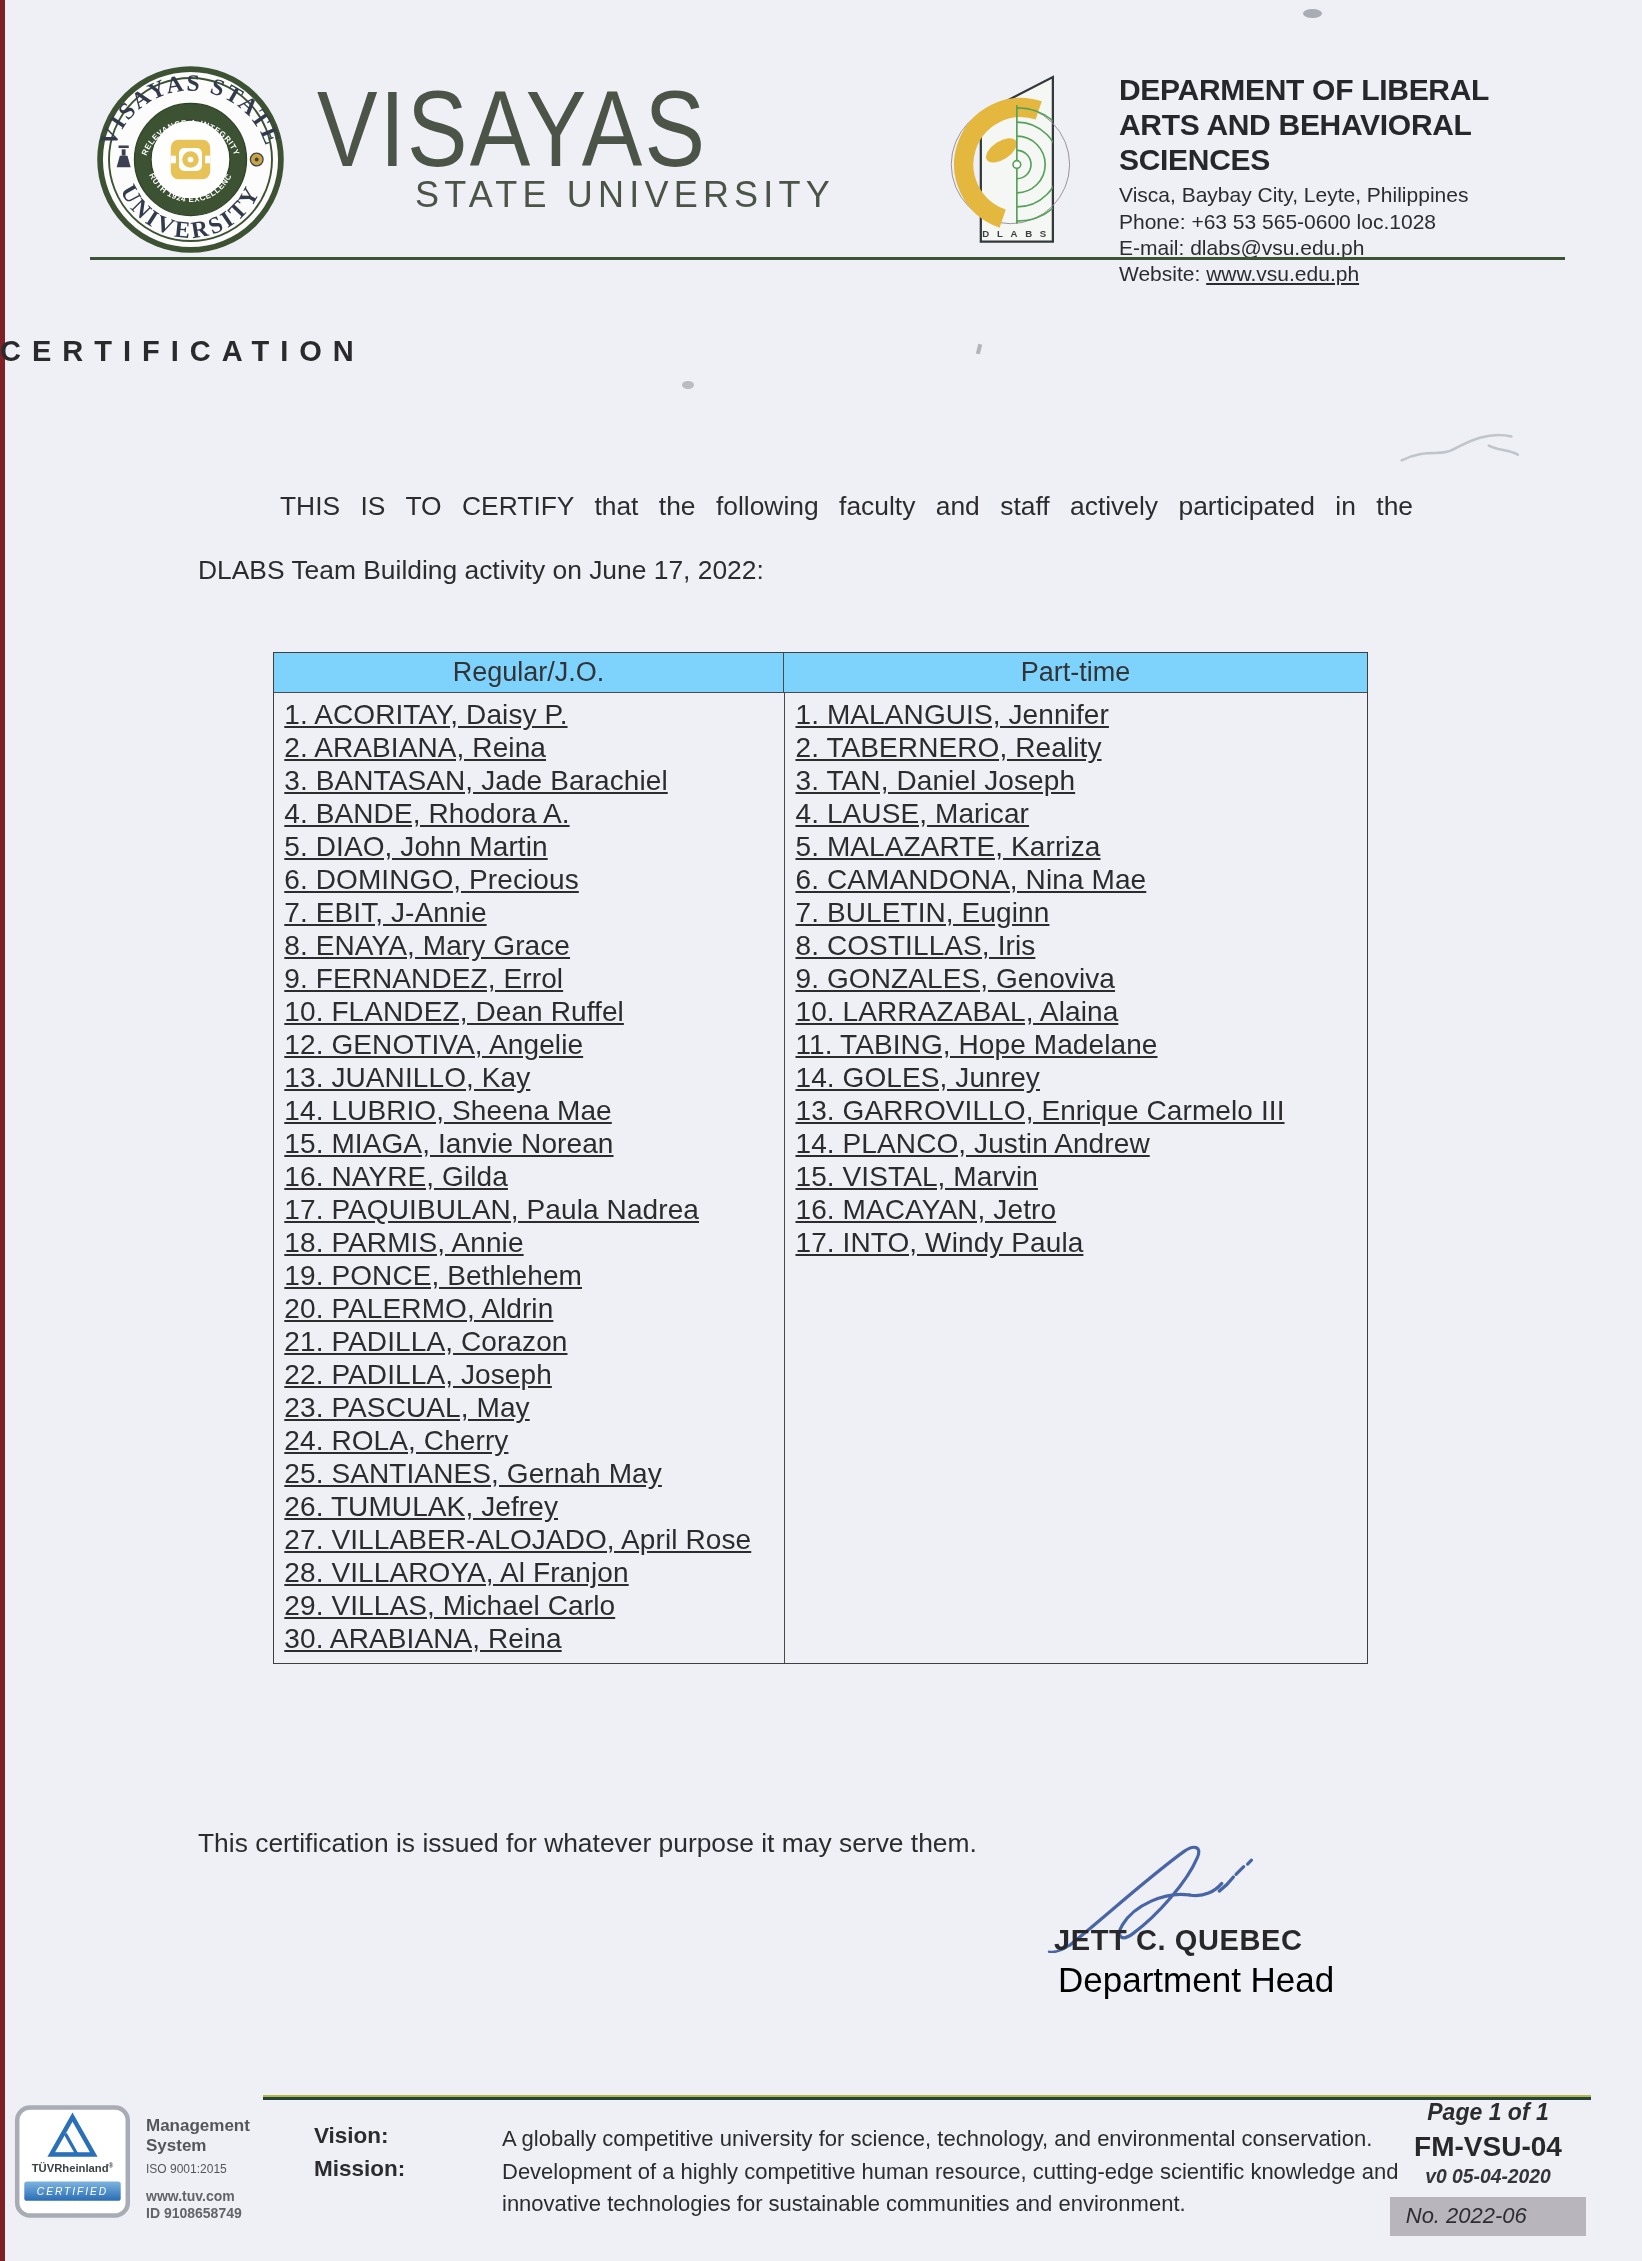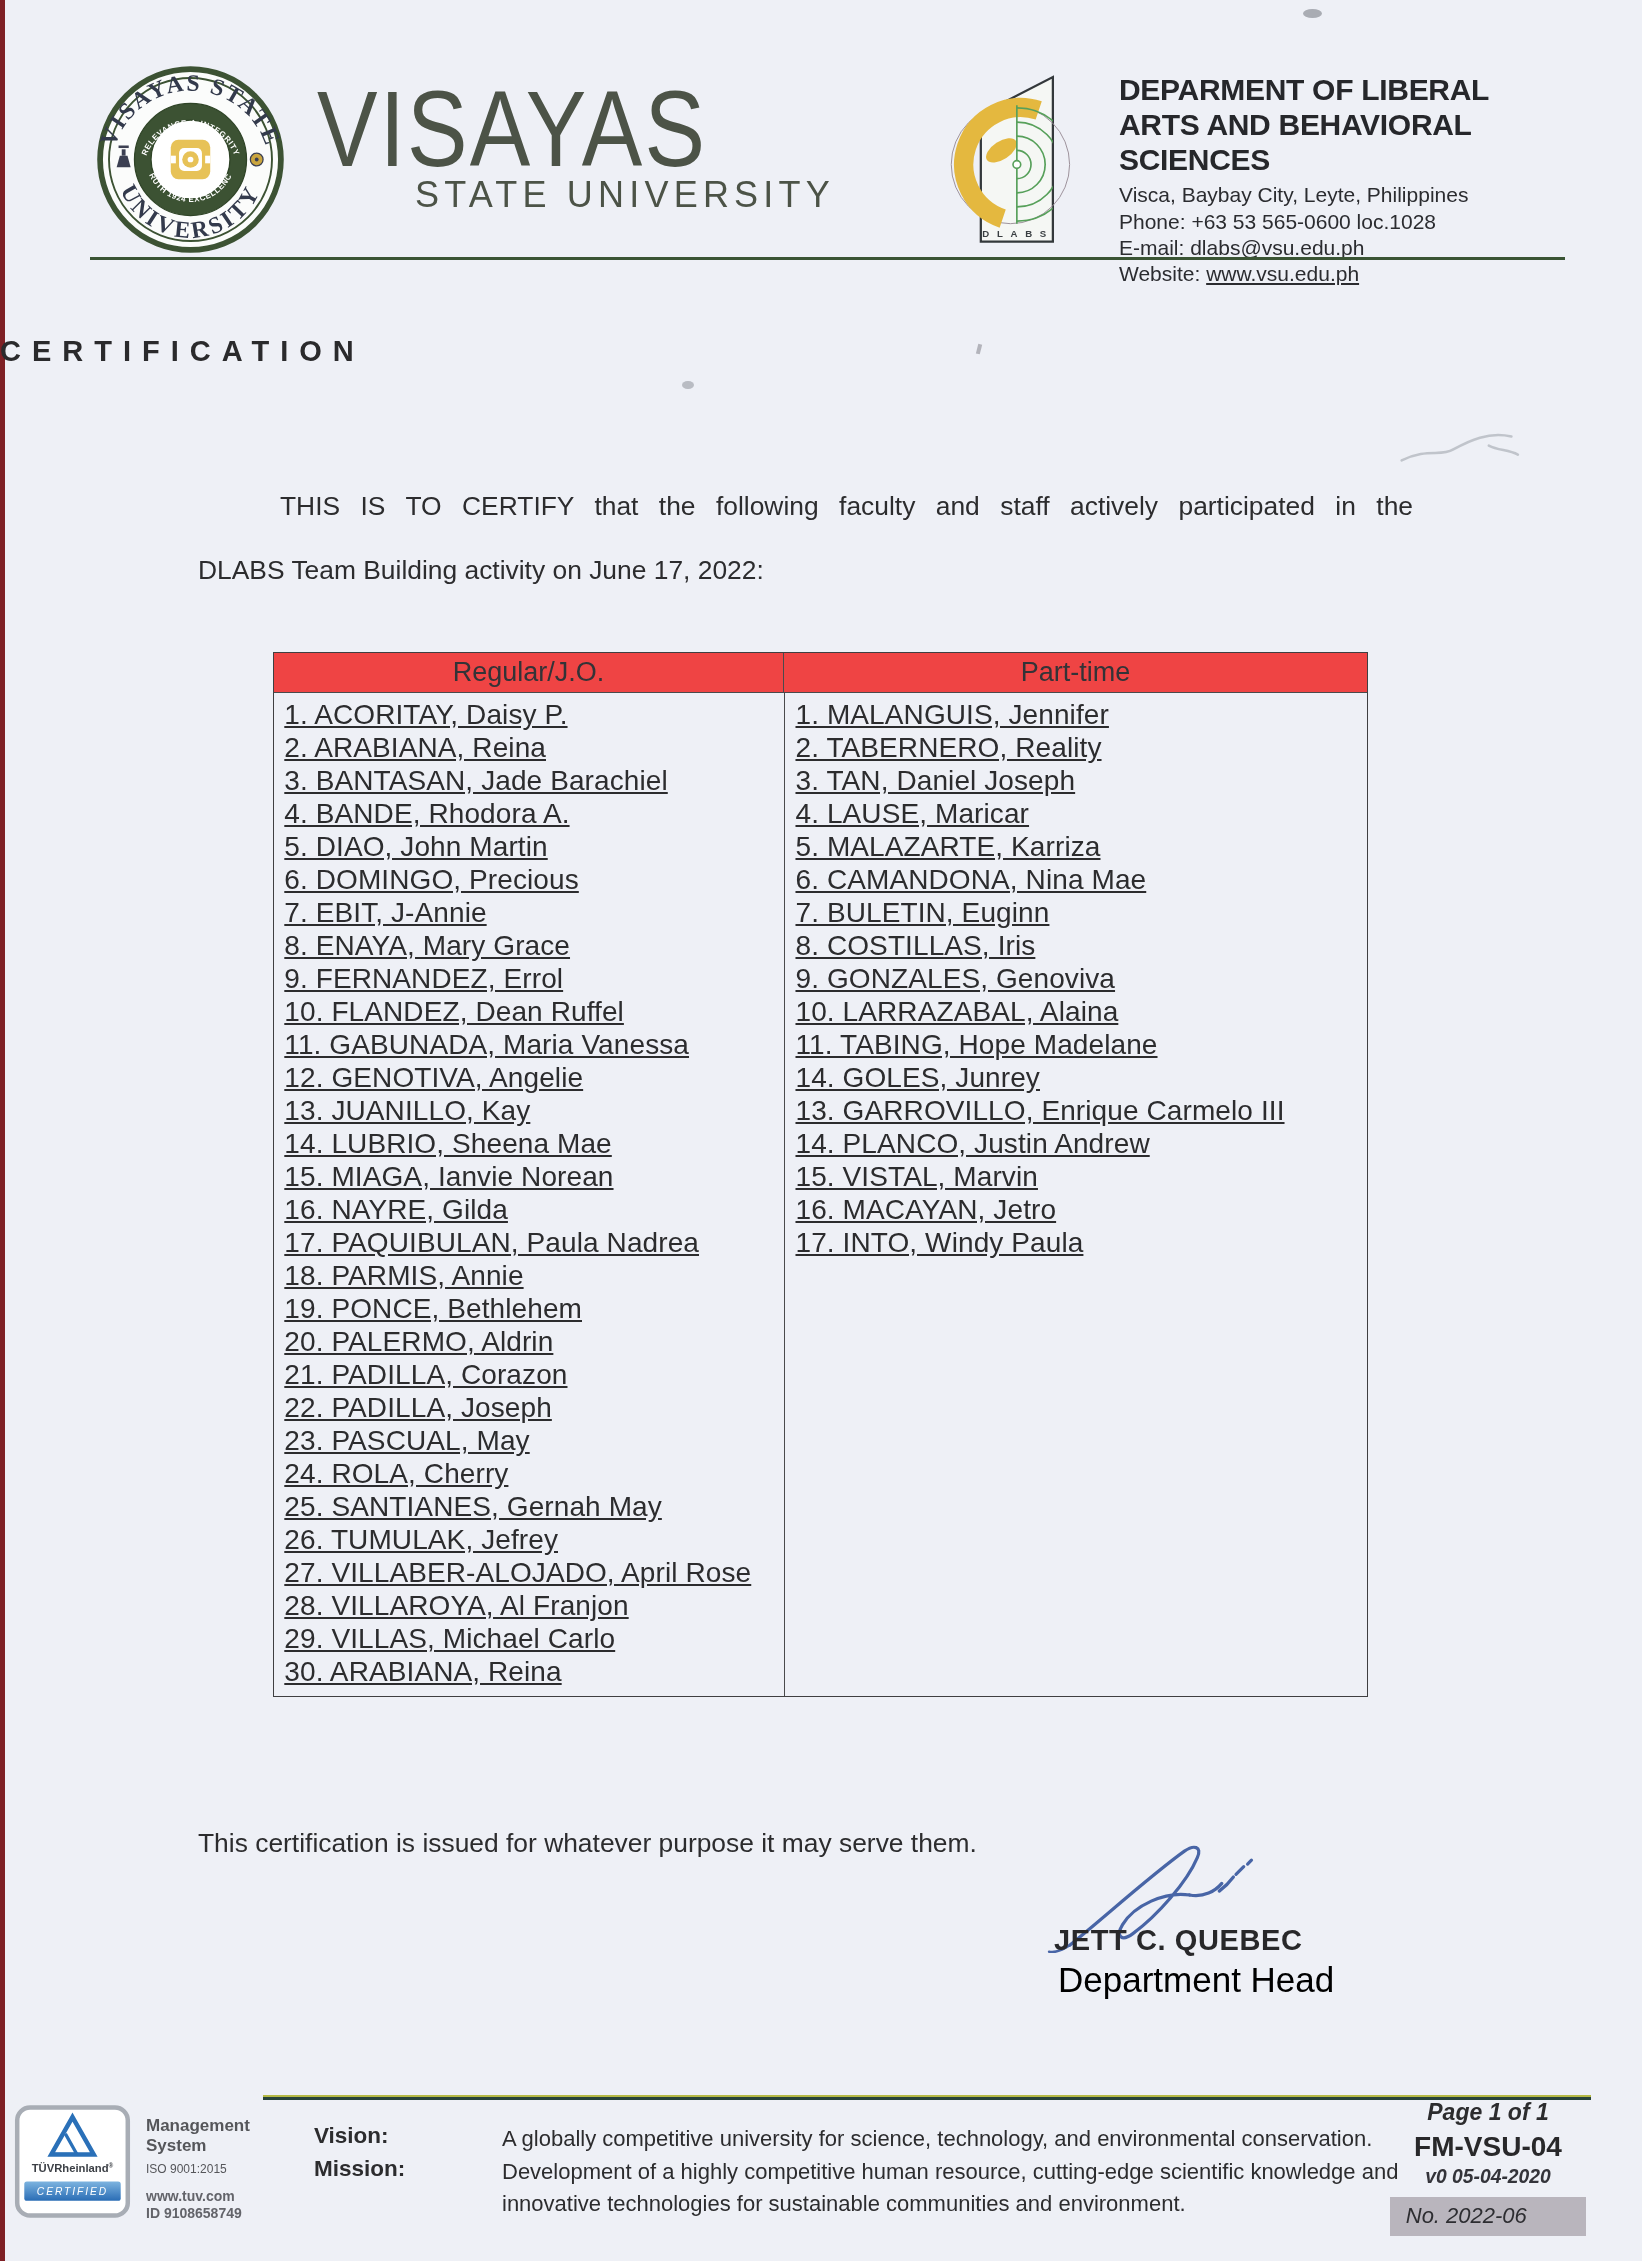--- a/index.html
+++ b/index.html
@@ -17,21 +17,21 @@
   .dept .name{font-size:30px;line-height:35px;font-weight:700;color:#26272b;letter-spacing:-0.3px;}
   .dept .contact{font-size:21px;line-height:26.4px;margin-top:5.2px;color:#2b2c30;}
   .dept .contact .url{text-decoration:underline;}
   .rule1{left:90px;top:257px;width:1475px;height:3.2px;background:#3a5434;}
   
   .title{left:0;top:335px;width:1604px;text-align:left;font-size:29px;font-weight:700;letter-spacing:11px;color:#2a2a2c;}
   .para{left:198px;top:474px;width:1215px;font-size:26.4px;line-height:64px;color:#2c2c2e;}
   .para .l1{text-indent:82px;text-align:justify;text-align-last:justify;}
   
   .tbl{left:273px;top:652px;width:1093px;border:1.9px solid #3f3f41;}
-  .thead-row{display:flex;height:39px;background:#ef4444;border-bottom:1.3px solid#4a4a4c;}
+  .thead-row{display:flex;height:39px;background:#7dd3fc;border-bottom:1.3px solid#4a4a4c;}
   .thead-row .hc{display:flex;align-items:center;justify-content:center;font-size:27px;color:#333337;}
   .hc.c0{width:46.6%;border-right:1.3px solid #4a4a4c;}
   .hc.c1{width:53.4%;}
   .tbody-row{display:flex;}
   .tcol-items{padding:5.2px 9px 7.7px 10.3px;}
   .tcol0{width:46.6%;border-right:1.3px solid #4a4a4c;}
   .tcol1{width:53.4%;}
   .titem{font-size:28px;line-height:33px;letter-spacing:0.1px;text-align:justify;color:#2c2c2e;text-decoration:underline;}
   
   .closing{left:198px;top:1828px;font-size:26.4px;color:#2c2c2e;}
@@ -167,21 +167,20 @@
           <div class="titem">1. ACORITAY, Daisy P.</div>
           <div class="titem">2. ARABIANA, Reina</div>
           <div class="titem">3. BANTASAN, Jade Barachiel</div>
           <div class="titem">4. BANDE, Rhodora A.</div>
           <div class="titem">5. DIAO, John Martin</div>
           <div class="titem">6. DOMINGO, Precious</div>
           <div class="titem">7. EBIT, J-Annie</div>
           <div class="titem">8. ENAYA, Mary Grace</div>
           <div class="titem">9. FERNANDEZ, Errol</div>
           <div class="titem">10. FLANDEZ, Dean Ruffel</div>
-          <div class="titem">11. GABUNADA, Maria Vanessa</div>
           <div class="titem">12. GENOTIVA, Angelie</div>
           <div class="titem">13. JUANILLO, Kay</div>
           <div class="titem">14. LUBRIO, Sheena Mae</div>
           <div class="titem">15. MIAGA, Ianvie Norean</div>
           <div class="titem">16. NAYRE, Gilda</div>
           <div class="titem">17. PAQUIBULAN, Paula Nadrea</div>
           <div class="titem">18. PARMIS, Annie</div>
           <div class="titem">19. PONCE, Bethlehem</div>
           <div class="titem">20. PALERMO, Aldrin</div>
           <div class="titem">21. PADILLA, Corazon</div>

